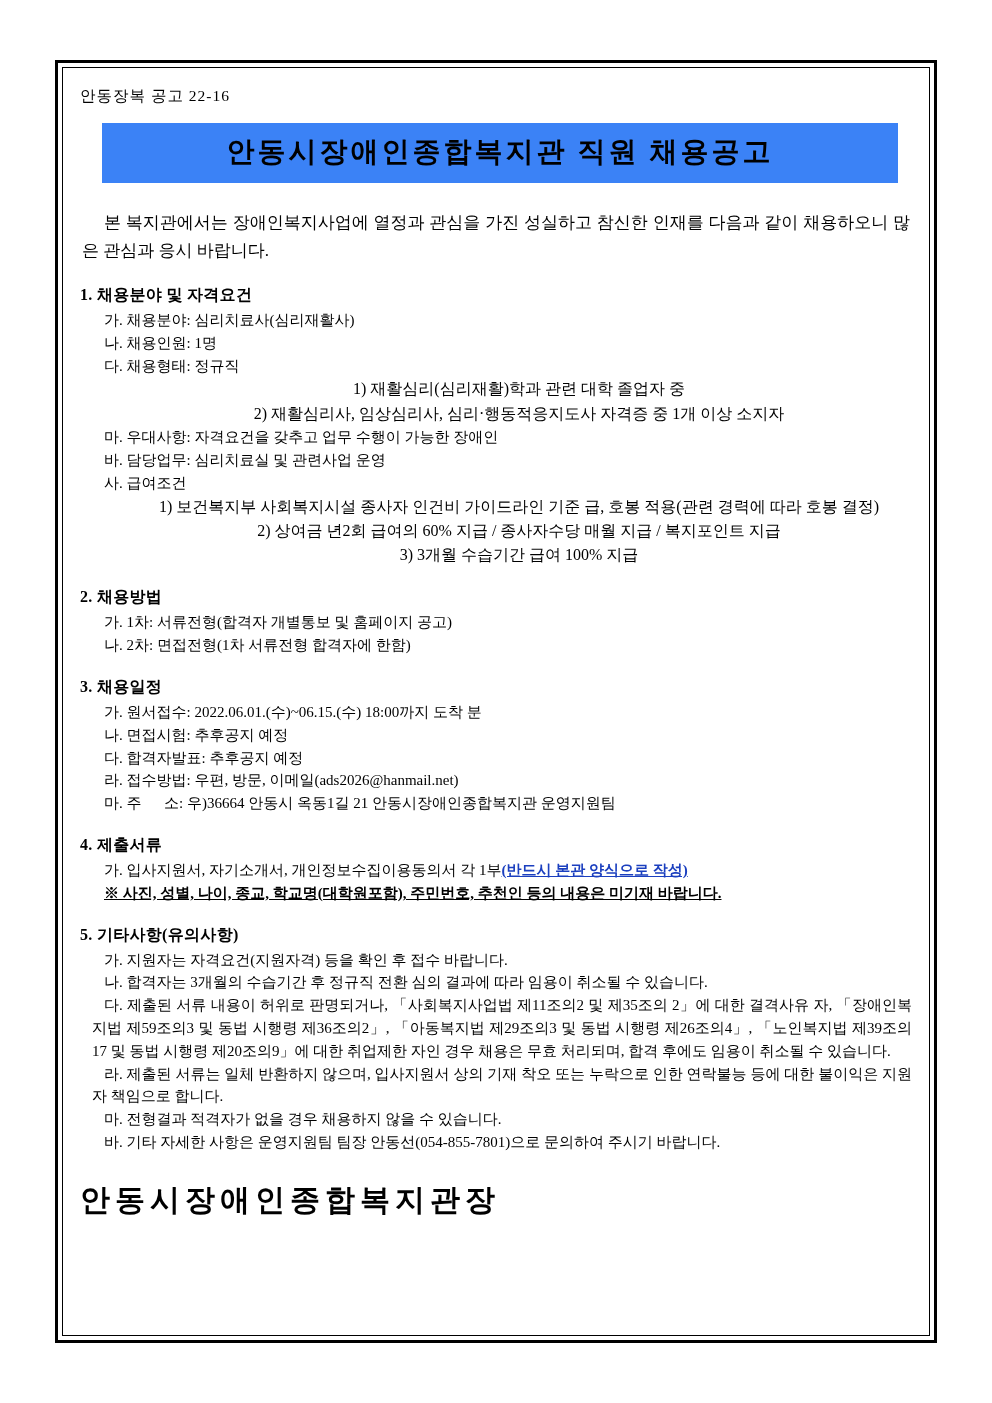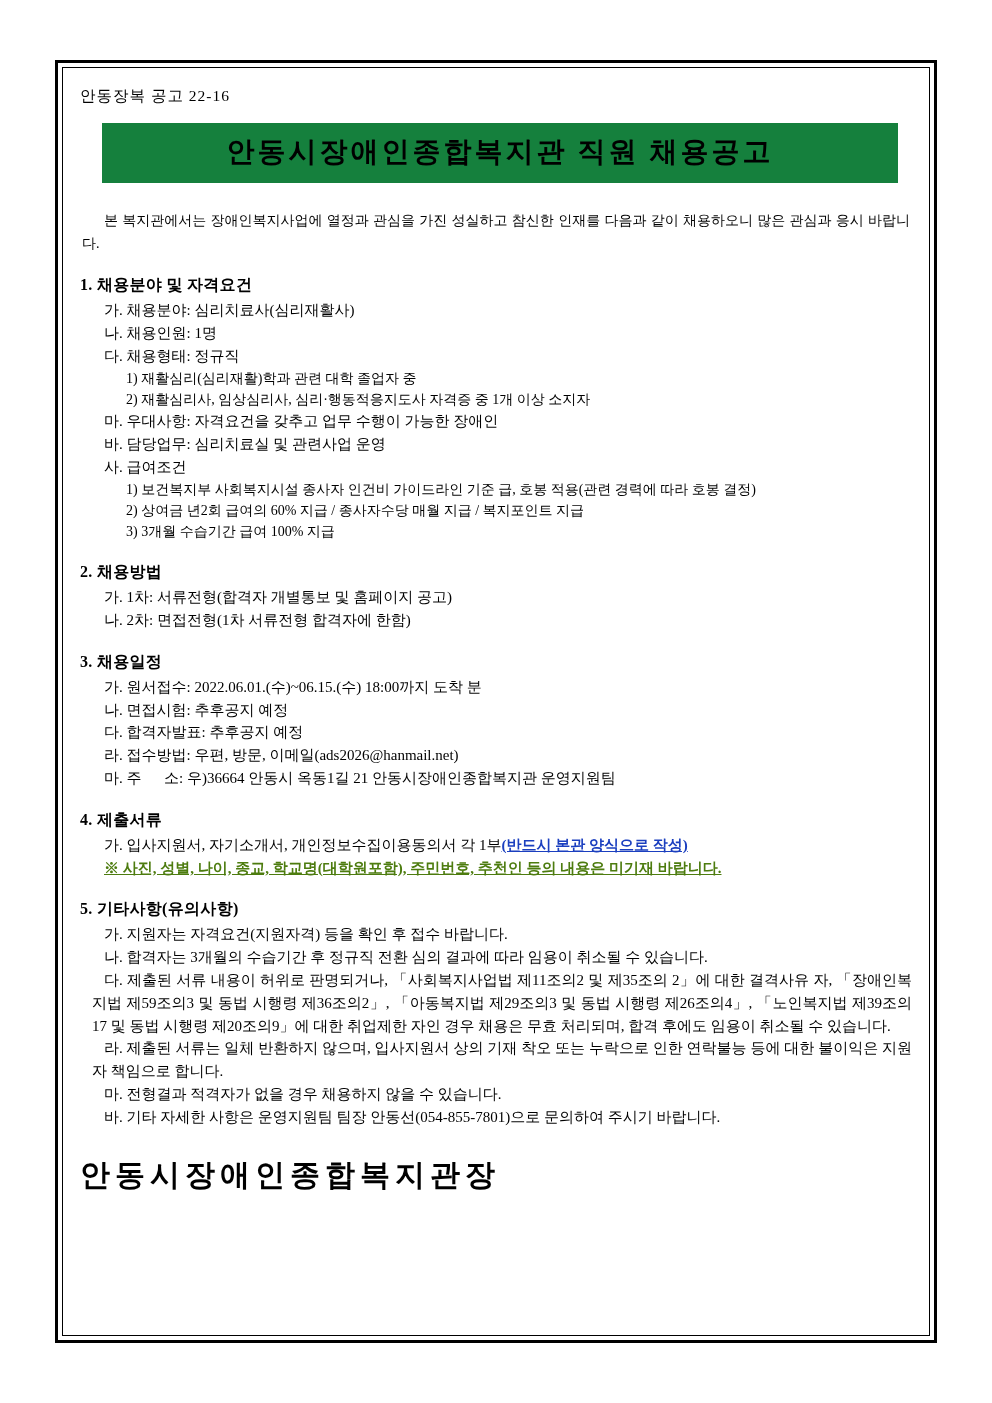--- a/index.html
+++ b/index.html
@@ -46,65 +46,66 @@
     width: 832px;
     height: 1231px;
     box-sizing: border-box;
   }
   .doc-no {
     font-size: 15.5px;
     letter-spacing: 1px;
     margin: 0 0 16px 0;
   }
   .title-bar {
-    background: #15803d;
+    background: #3b82f6;
     margin: 0 14px 0 22px;
     padding: 10px 0 12px 0;
     text-align: center;
   }
   .title-bar .title-text {
     font-size: 28px;
     font-weight: bold;
     letter-spacing: 3px;
   }
   .intro {
     margin: 26px 2px 0 2px;
-    font-size: 14px;
+    font-size: 17px;
     line-height: 1.65;
     text-align: justify;
     text-indent: 22px;
   }
   .section {
     margin-top: 20px;
   }
   .sec-head {
     font-size: 16px;
     font-weight: bold;
     margin: 0 0 3px 0;
     letter-spacing: 0.3px;
   }
   .lvl1 {
     font-size: 15px;
     line-height: 1.52;
     margin-left: 24px;
   }
   .lvl2 {
-    font-size: 14px;
+    font-size: 16px;
     line-height: 1.52;
     margin-left: 46px;
+    text-align: center;
   }
   .row {
     white-space: pre-wrap;
   }
   .wrap-row {
     white-space: normal;
     text-align: justify;
   }
   .red-line {
-    color: #4d7c0f;
+    color: #000000;
     font-weight: bold;
     text-decoration: underline;
   }
   .blue-underline {
     color: #1b3fbf;
     font-weight: bold;
     text-decoration: underline;
     margin-top: 12px;
   }
   .footer-name {

